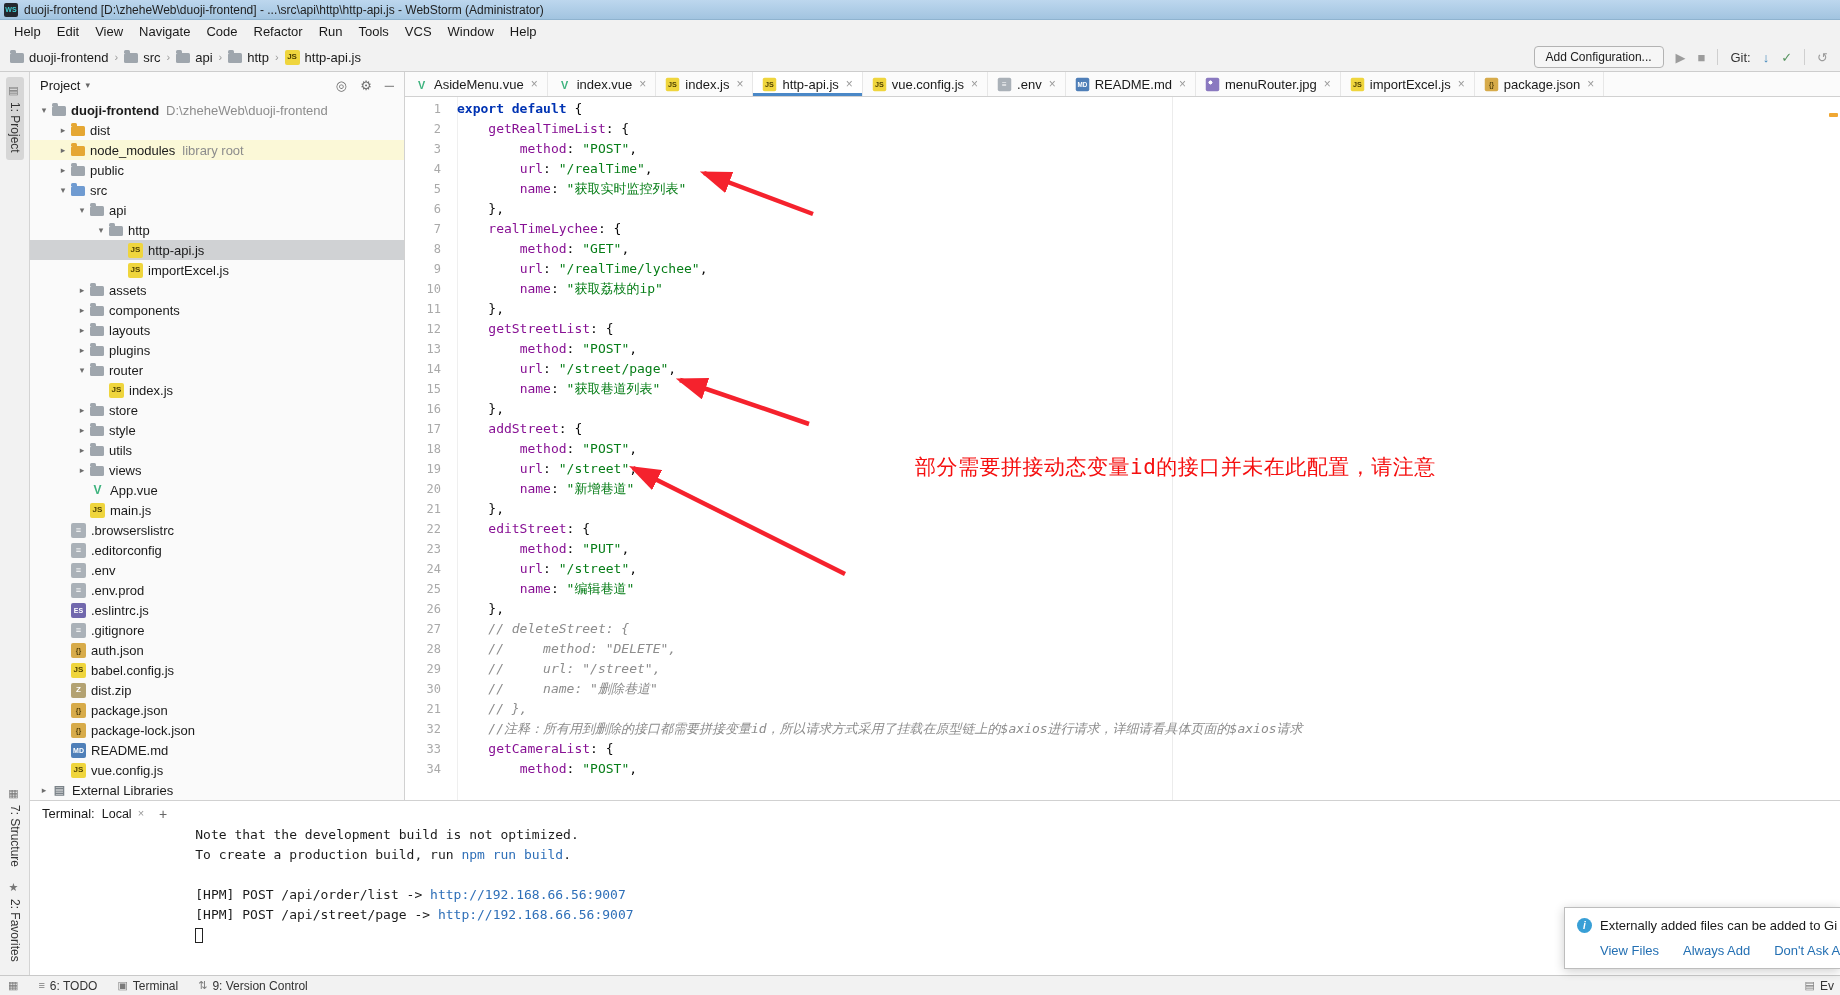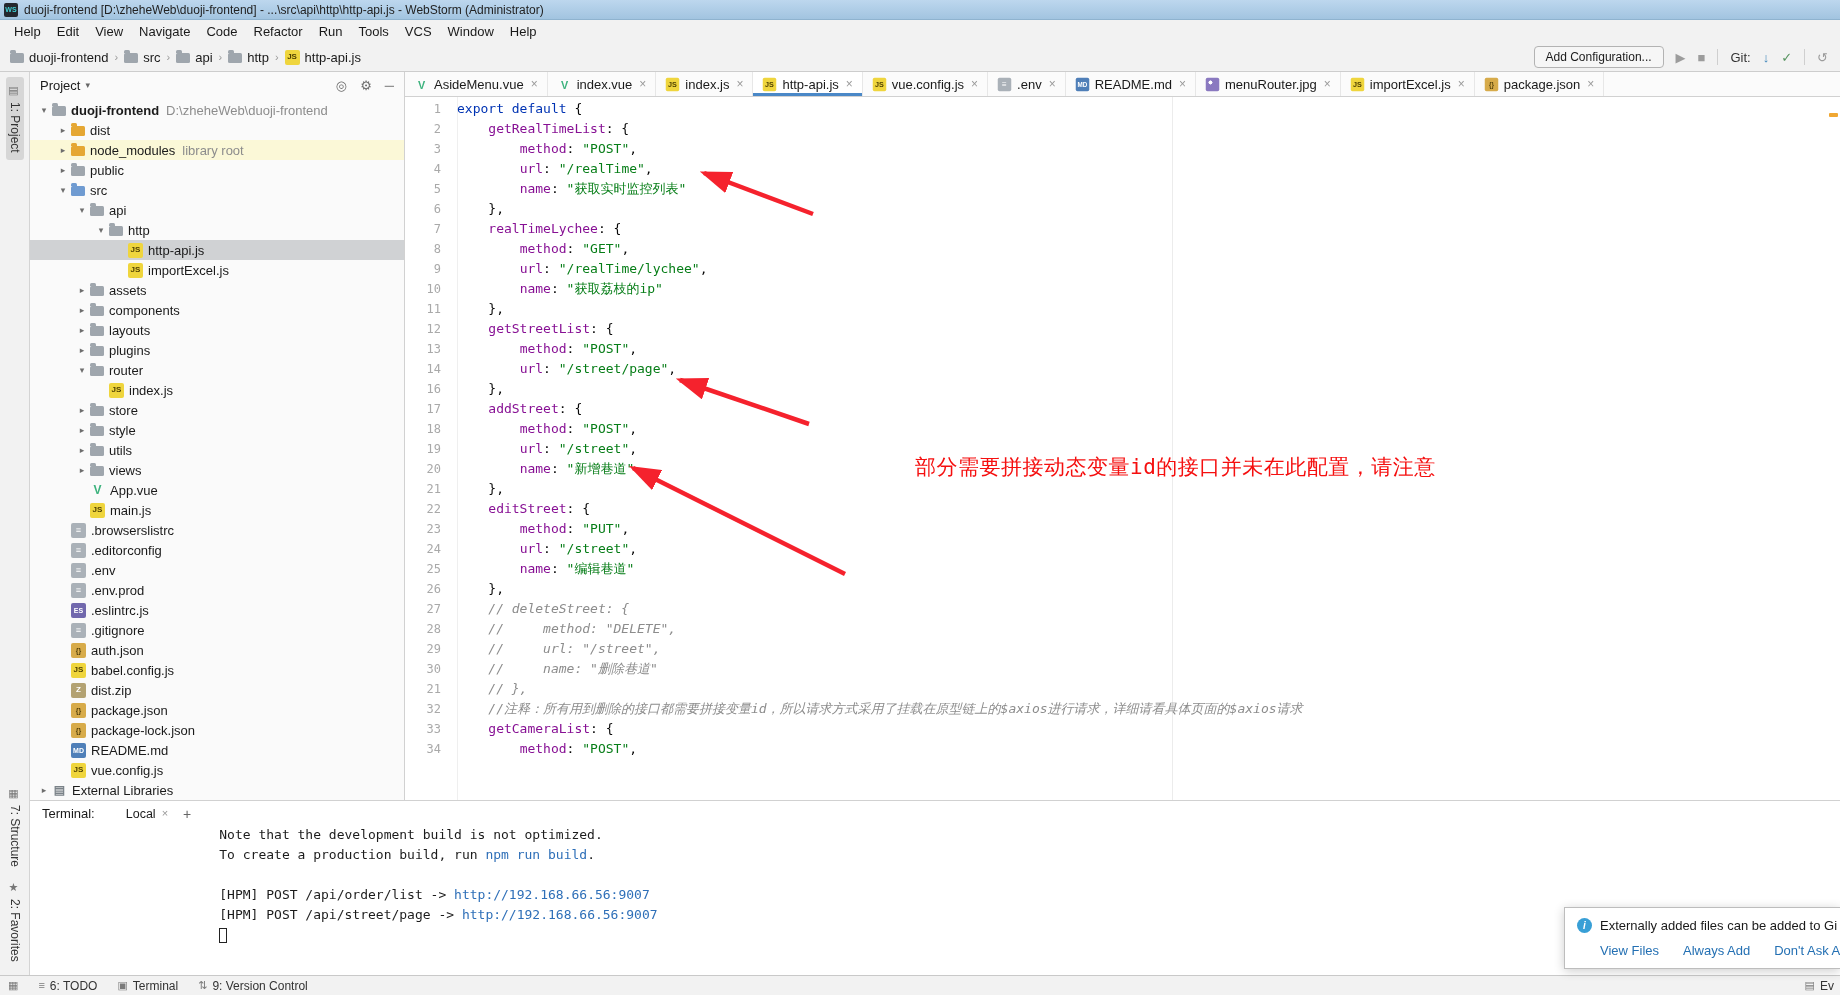--- a/index.html
+++ b/index.html
@@ -76,33 +76,33 @@
   .tab.active{background:#fff}
   .tab.active::after{content:"";position:absolute;left:0;right:0;bottom:0;height:3px;background:#4a88c7}
   .tab-close{color:#9a9a9a;font-size:12px;margin-left:2px}
   .code-area{position:relative;flex:1;overflow:hidden;font-family:"DejaVu Sans Mono","Liberation Mono",monospace}
   .gutter-sep{position:absolute;top:0;bottom:0;left:52px;width:1px;background:#efefef}
   .hard-margin{position:absolute;top:0;bottom:0;left:767px;width:1px;background:#ececec}
   .code-lines{position:absolute;top:2px;left:0;right:0}
   .code-line{display:flex;height:20px;line-height:20px}
   .ln{width:52px;flex:none;text-align:right;padding-right:16px;color:#a9a9a9;font-size:12px}
   .ct{white-space:pre;font-size:13px}
-  .c-kw{color:#0033b3;font-weight:normal}
+  .c-kw{color:#0033b3;font-weight:bold}
   .c-prop{color:#871094}
   .c-str{color:#067d17}
   .c-pln{color:#080808}
   .c-cmt{color:#8c8c8c;font-style:italic}
   .arrows{position:absolute;inset:0;pointer-events:none;z-index:4}
   .annotation{position:absolute;left:510px;top:356px;color:#f50f0f;font-size:21px;letter-spacing:.5px;z-index:5;white-space:nowrap}
   .stripe-mark{position:absolute;right:2px;top:16px;width:9px;height:4px;background:#f0a732;border-radius:1px}
 
   
   .terminal{position:relative;height:175px;border-top:1px solid #d1d1d1;background:#fff;display:flex;flex-direction:row}
   .terminal-header{height:25px;display:flex;align-items:center;padding:0 12px;flex:none}
-  .term-tab{display:flex;gap:6px;margin-left:24px;padding:1px 7px;font-size:12.5px}
+  .term-tab{display:flex;gap:6px;margin-left:0;padding:1px 7px;font-size:12.5px}
   .term-x{color:#999;font-size:11px}
   .term-plus{margin-left:8px;color:#666;font-size:14px}
   .terminal-body{padding:24px 0 0 16px;font-family:"DejaVu Sans Mono","Liberation Mono",monospace;font-size:13px;line-height:20px;color:#1c1c1c}
   .t-line{height:20px;white-space:pre}
   .t-cmd{color:#2e6fb8}
   .t-link{color:#2e6fb8;}
   .t-cursor{display:inline-block;width:8px;height:15px;border:1px solid #222;vertical-align:middle}
 
   
   .notification{position:absolute;right:0;bottom:6px;width:276px;background:#fff;border:1px solid #bdbdbd;border-right:none;box-shadow:0 2px 10px rgba(0,0,0,.2);padding:10px 0 10px 12px;overflow:hidden;white-space:nowrap;z-index:10}
@@ -496,20 +496,24 @@
                   <span class="ln">12</span>
                   <span class="ct"><span class="c-pln">    </span><span class="c-prop">getStreetList</span><span class="c-pln">: {</span></span>
                 </div>
                 <div class="code-line">
                   <span class="ln">13</span>
                   <span class="ct"><span class="c-pln">        </span><span class="c-prop">method</span><span class="c-pln">: </span><span class="c-str">"POST"</span><span class="c-pln">,</span></span>
                 </div>
                 <div class="code-line">
                   <span class="ln">14</span>
                   <span class="ct"><span class="c-pln">        </span><span class="c-prop">url</span><span class="c-pln">: </span><span class="c-str">"/street/page"</span><span class="c-pln">,</span></span>
+                </div>
+                <div class="code-line">
+                  <span class="ln">15</span>
+                  <span class="ct"><span class="c-pln">        </span><span class="c-prop">name</span><span class="c-pln">: </span><span class="c-str">"获取巷道列表"</span></span>
                 </div>
                 <div class="code-line">
                   <span class="ln">16</span>
                   <span class="ct"><span class="c-pln">    },</span></span>
                 </div>
                 <div class="code-line">
                   <span class="ln">17</span>
                   <span class="ct"><span class="c-pln">    </span><span class="c-prop">addStreet</span><span class="c-pln">: {</span></span>
                 </div>
                 <div class="code-line">

